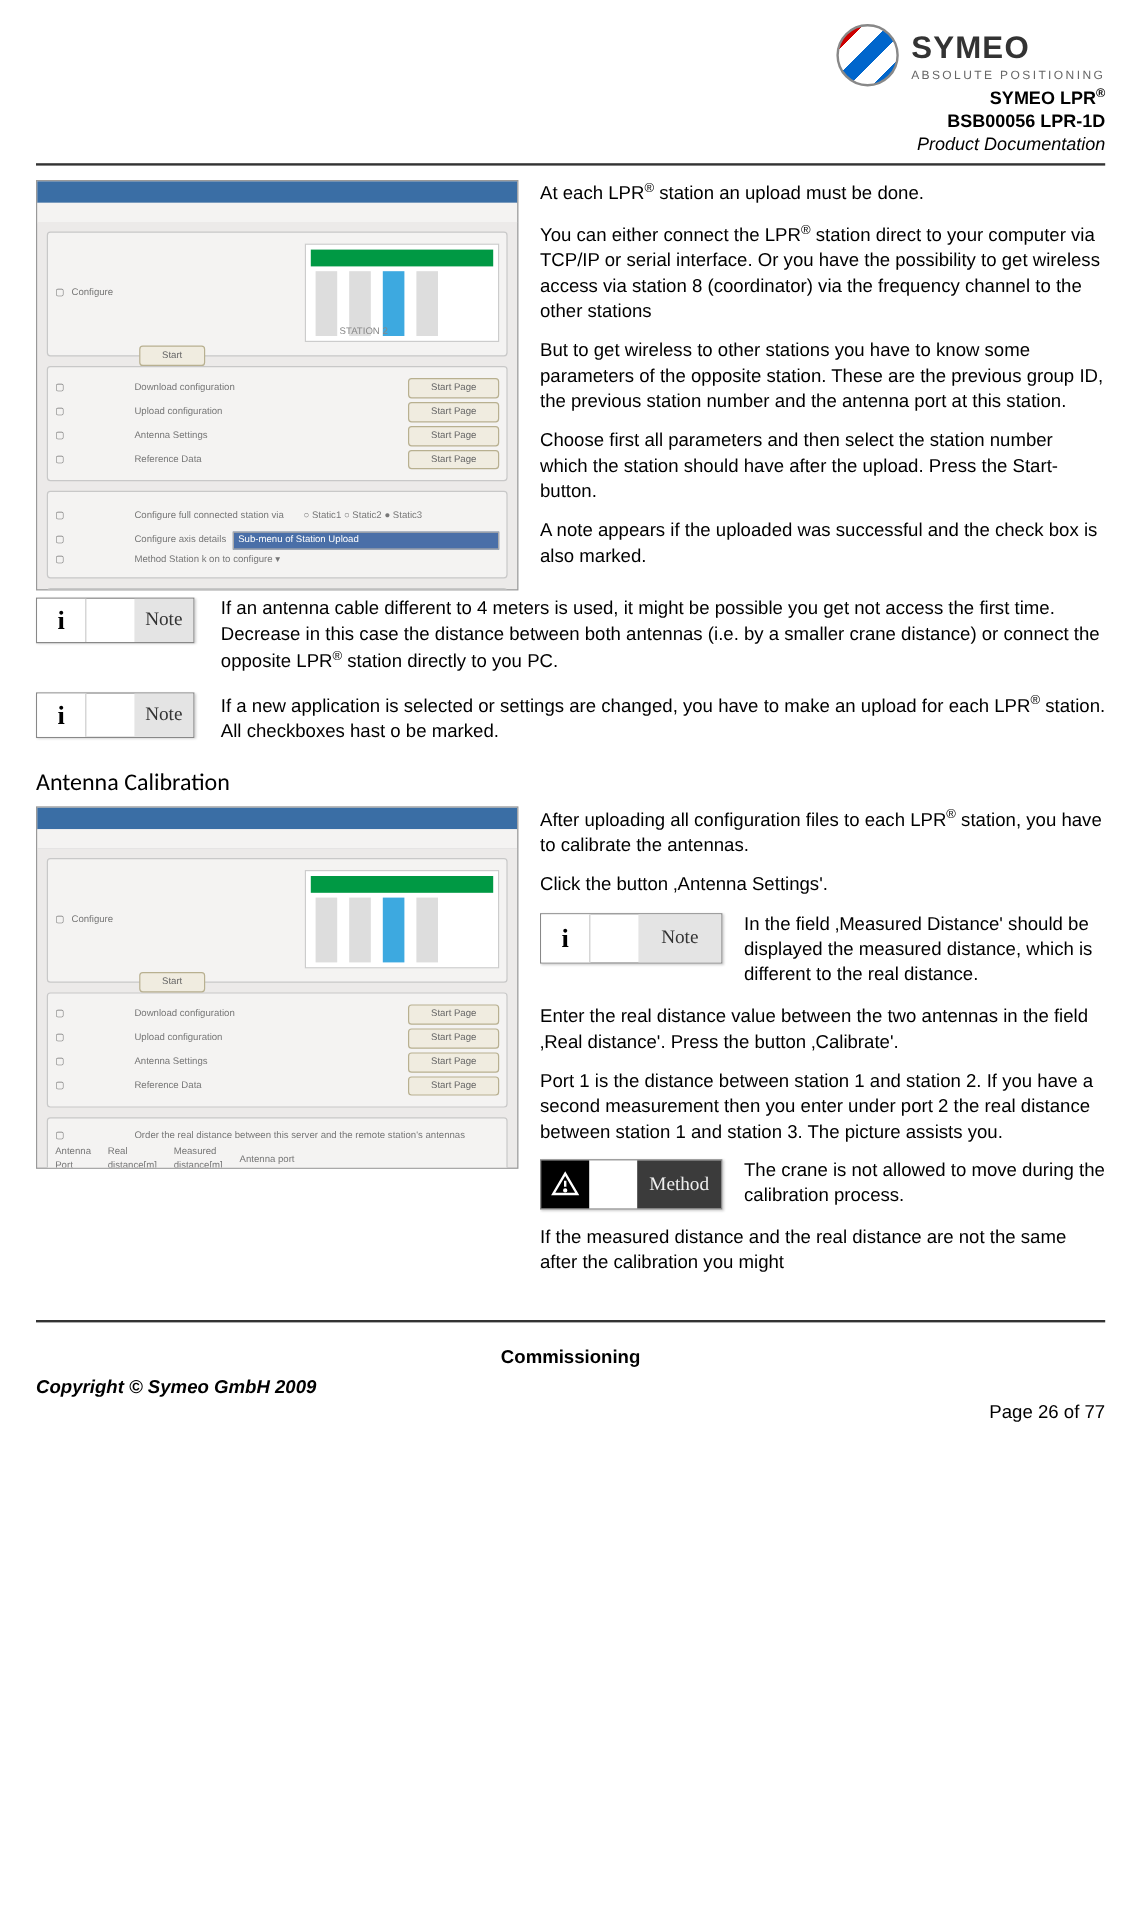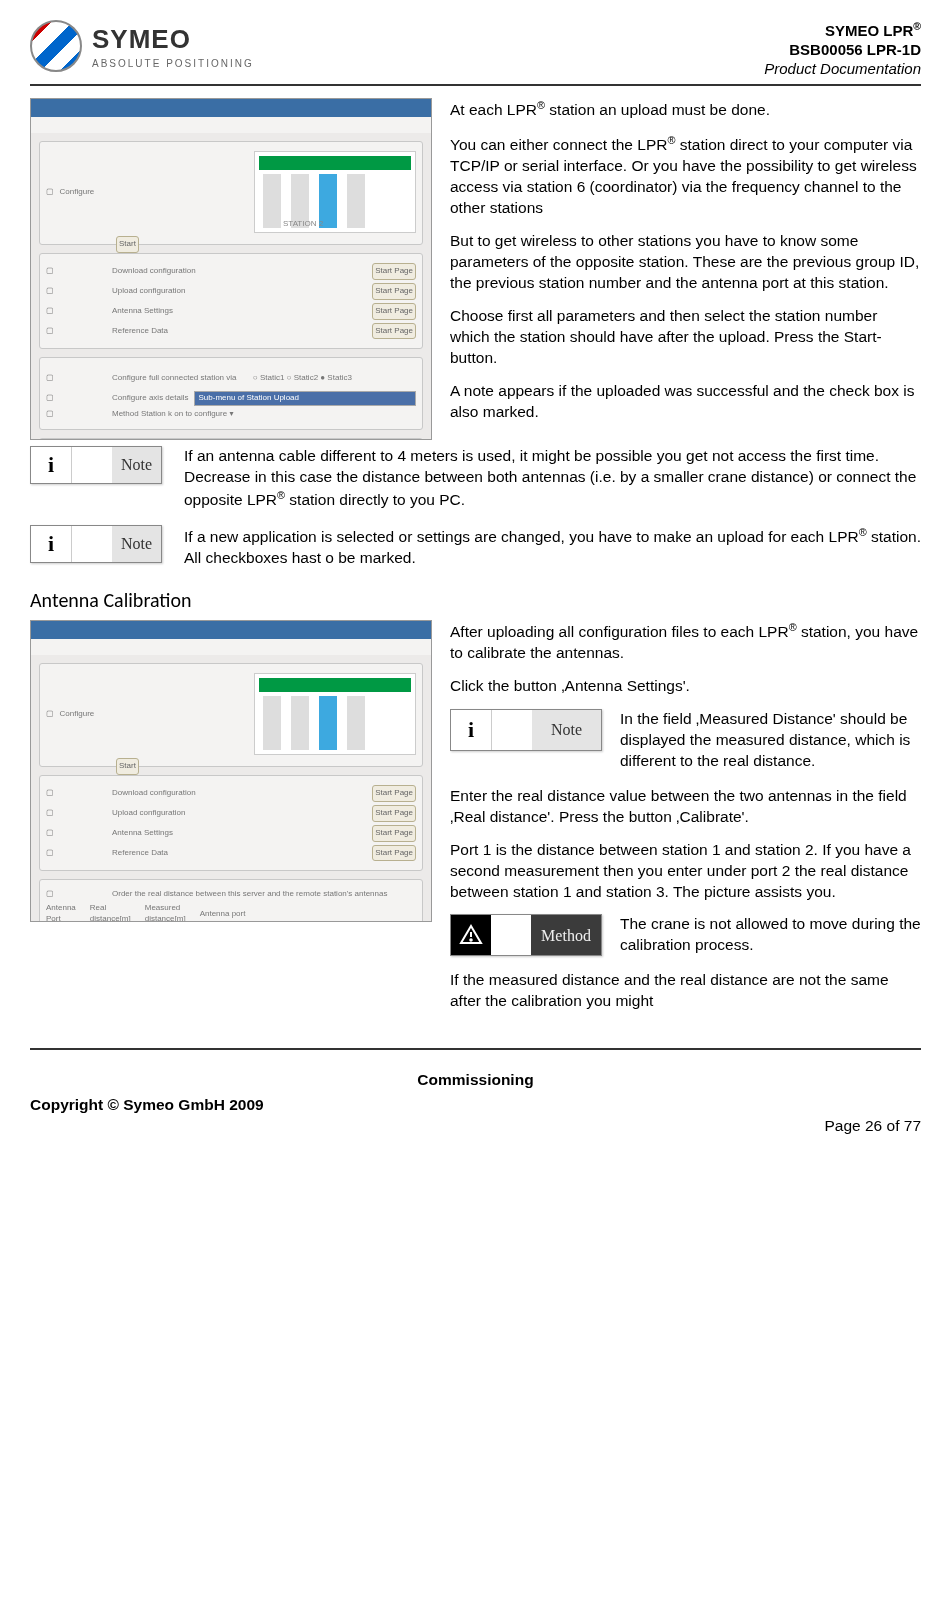--- a/index.html
+++ b/index.html
@@ -7,24 +7,25 @@
     font-size: 15.5px;
     color: #000;
     margin: 0;
     padding: 20px 30px;
     line-height: 1.35;
     width: 891px;
   }
   .header {
     display: flex;
     justify-content: space-between;
-    align-items: flex-start;
+    align-items: flex-end;
     border-bottom: 2px solid #333;
     padding-bottom: 6px;
     margin-bottom: 12px;
+    flex-direction: column;
   }
   .logo-box { display: flex; align-items: center; gap: 10px; }
   .logo-icon {
     width: 48px; height: 48px;
     background: linear-gradient(135deg,#c00 0 20%,#fff 20% 42%,#06c 42% 60%,#fff 60% 80%,#06c 80% 100%);
     border-radius: 50%;
     border: 2px solid #888;
     position: relative;
   }
   .logo-text { display: flex; flex-direction: column; }
@@ -46,21 +47,21 @@
     margin-bottom: 6px;
     box-shadow: inset 0 0 0 1px #ccc;
     overflow:hidden;
   }
   .screenshot.short { height: 300px; }
   .ss-titlebar { height:18px; background:#3a6ea5; }
   .ss-menubar { height:16px; background:#f4f3f2; border-bottom:1px solid #ccc;}
   .ss-body { position:absolute; top:34px; left:0; right:0; bottom:0; background:#eceae9; padding:8px;}
   .ss-group { background:#f4f3f2; border:1px solid #c8c8c8; border-radius:3px; padding:6px; margin-bottom:8px;}
   .ss-row { display:flex; align-items:center; gap:6px; margin:3px 0;}
-  .ss-btn { background:#f0ece0; border:1px solid #b8b090; border-radius:3px; font-size:8px; padding:2px 2px; color:#666;}
+  .ss-btn { background:#f0ece0; border:1px solid #b8b090; border-radius:3px; font-size:8px; padding:2px 18px; color:#666;}
   .ss-lbl { font-size:8px; color:#777;}
   .ss-diagram { width:160px; height:80px; background:#fff; border:1px solid #ccc; position:relative; margin-left:auto;}
   .ss-diag-top{position:absolute;top:4px;left:4px;right:4px;height:14px;background:#009944;}
   .ss-diag-bar{position:absolute;top:22px;width:18px;bottom:4px;}
   .b1{left:8px;background:#ddd;}
   .b2{left:36px;background:#ddd;}
   .b3{left:64px;background:#3da9e0;}
   .b4{left:92px;background:#ddd;}
   .ss-text{font-size:8px;color:#888;}
   .ss-input{background:#fff;border:1px solid #aaa;font-size:8px;padding:1px 3px;color:#777;}
@@ -113,21 +114,21 @@
   .innote-block { display:flex; gap:18px; align-items:flex-start; margin:8px 0 14px 0;}
   .innote-text { flex:1; }
 
   .footer {
     margin-top: 24px;
     border-top: 2px solid #333;
     padding-top: 20px;
     position: relative;
   }
   .footer .section-name { text-align: center; font-weight: bold; margin-bottom: 4px;}
-  .footer .copy { font-weight: bold; }
+  .footer .copy { font-weight: bold; font-style: italic; }
   .footer .page { text-align: right; }
 </style>
 </head>
 <body>
 
 <div class="header">
   <div class="logo-box">
     <div class="logo-icon"></div>
     <div class="logo-text">
       <span class="logo-main">SYMEO</span>
@@ -200,21 +201,21 @@
       <div class="ss-group">
         
         
         
         
       </div>
     </div>
   </div>
   <div class="right-col">
     <p class="para"><span>At each LPR</span><sup>®</sup><span> station an upload must be done.</span></p>
-    <p class="para"><span>You can either connect the LPR</span><sup>®</sup><span> station direct to your computer via TCP/IP or serial interface. Or you have the possibility to get wireless access via station 6 (coordinator) via the frequency channel to the other stations</span></p>
+    <p class="para"><span>You can either connect the LPR</span><sup>®</sup><span> station direct to your computer via TCP/IP or serial interface. Or you have the possibility to get wireless access via station 8 (coordinator) via the frequency channel to the other stations</span></p>
     <p class="para">But to get wireless to other stations you have to know some parameters of the opposite station. These are the previous group ID, the previous station number and the antenna port at this station.</p>
     <p class="para">Choose first all parameters and then select the station number which the station should have after the upload. Press the Start-button.</p>
     <p class="para">A note appears if the uploaded was successful and the check box is also marked.</p>
   </div>
   <div class="clear"></div>
 </div>
 
 <div class="note-row">
   <div class="note-badge">
     <div class="icon-cell">i</div>

